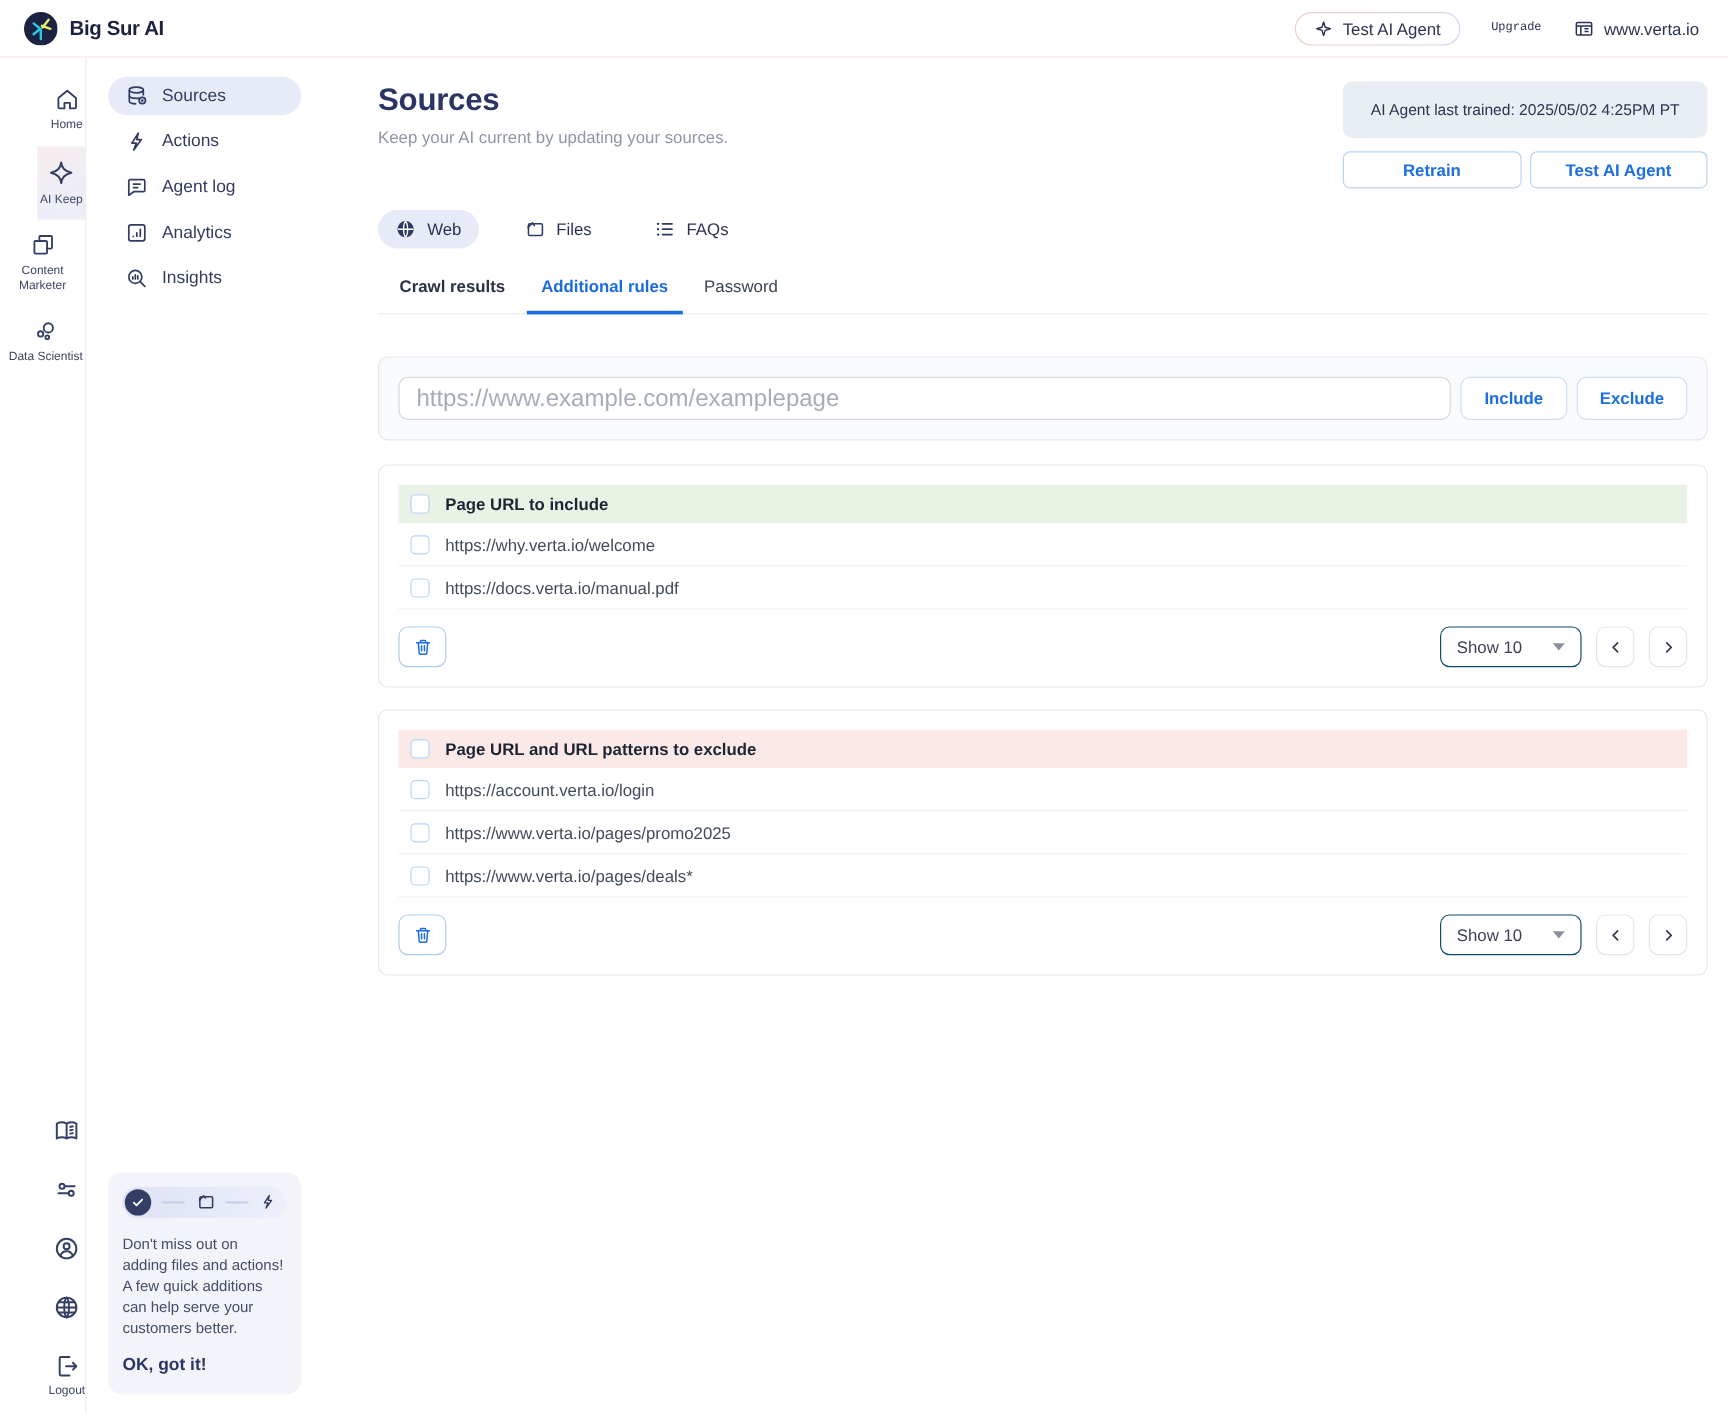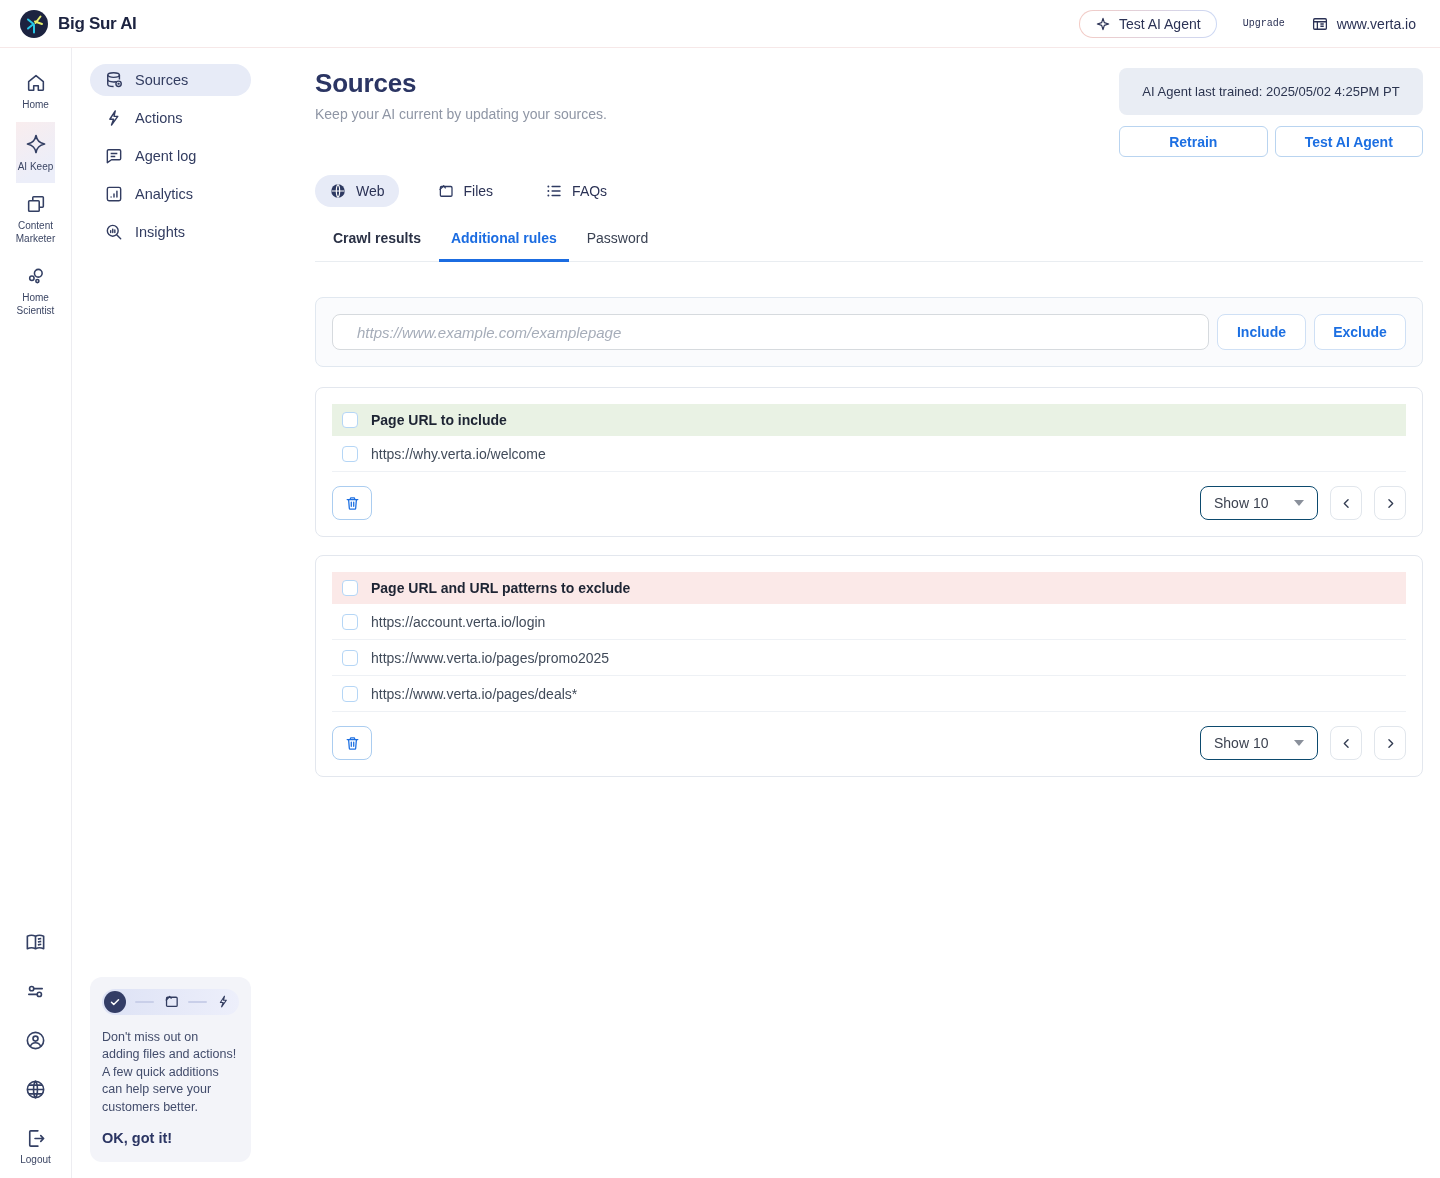--- a/index.html
+++ b/index.html
@@ -15,21 +15,21 @@
   .grad-pill { background:linear-gradient(90deg,#f3cbc5,#ccd8f4); border-radius:999px; padding:1px; cursor:pointer; }
   .grad-pill-inner { display:flex; align-items:center; gap:8px; background:#fff; border-radius:999px;
     padding:5px 15px; font-size:14px; color:#2b3255; }
   .upgrade { font-size:10px; color:#2b3255; cursor:pointer;font-family:Liberation Mono, monospace; }
   .site { display:flex; align-items:center; gap:8px; font-size:14px; color:#2b3255; }
 
   
   .shell { display:flex; height:1130px; }
 
   
-  .rail { width:72px; border-right:1px solid #ededf1; display:flex; flex-direction:column; align-items:center;
+  .rail { width:72px; border-right:1px solid #ededf1; display:flex; flex-direction:column; align-items:flex-end;
     padding-top:14px; }
   .rail-item { display:flex; flex-direction:column; align-items:center; gap:5px; padding:10px 2px;
     cursor:pointer; }
   .rail-item .lbl { font-size:10px; color:#3c4664; text-align:center; line-height:1.25; }
   .rail-item.active { background:linear-gradient(150deg,#f9edee 0%,#eceef9 75%); }
   .rail-bottom { margin-top:auto; display:flex; flex-direction:column; align-items:center; gap:26px;
     padding-bottom:12px; }
   .rail-bottom .rail-item { padding:0; gap:4px; }
 
   
@@ -74,21 +74,21 @@
   .subtab.active { color:#1b6ce1; font-weight:700; }
   .subtab.active::after { content:""; position:absolute; left:0; right:0; bottom:-1px; height:3px; background:#1b6ce1; }
   .subtab:first-child { margin-left:6px; }
 
   .desc { margin-top:33px; padding-left:16px; font-size:14.5px; color:#21283a; }
 
   
   .url-card { margin-top:35px; border:1px solid #e1e8f0; background:#fafbfd; border-radius:8px;
     padding:16px; display:flex; gap:8px; }
   .url-input { flex:1; height:36px; border:1px solid #d6dade; border-radius:8px; background:#fff;
-    padding:0 24px; font-size:15px; color:#333; font-family:inherit; outline:none;font-style:italic; }
+    padding:0 14px; font-size:20px; color:#333; font-family:inherit; outline:none; }
   .url-input::placeholder { color:#a6adb9; }
   .btn-inc { width:89px; } .btn-exc { width:92px; }
   .url-card .btn-outline { flex:none; height:36px; border-radius:8px; border-color:#cfe0f5; }
 
   
   .table-card { margin-top:20px; border:1px solid #e3e7ee; border-radius:8px; padding:16px; }
   .t-head { display:flex; align-items:center; gap:13px; height:32px; padding:0 10px; font-size:14px;
     font-weight:700; color:#1d2433; }
   .t-head.green { background:#e9f2e4; }
   .t-head.pink { background:#fbe9e8; }
@@ -178,21 +178,21 @@
       <span class="lbl">Content Marketer</span>
     </div>
     <div class="rail-item">
       <span>
         <svg width="22" height="22" viewBox="0 0 24 24" fill="none" stroke="#333f63" stroke-width="1.7">
           <circle cx="14.5" cy="9" r="4.2"></circle>
           <circle cx="7.5" cy="14.5" r="2.4"></circle>
           <circle cx="13.5" cy="17.5" r="1.7"></circle>
         </svg>
       </span>
-      <span class="lbl">Home Scientist</span>
+      <span class="lbl">Data Scientist</span>
     </div>
 
     <div class="rail-bottom">
       <div class="rail-item">
         <span>
           <svg width="23" height="23" viewBox="0 0 24 24" fill="none" stroke="#333f63" stroke-width="1.7" stroke-linejoin="round">
             <path d="M3.5 5.5c3-1.4 5.7-1.4 8.5 0v13c-2.8-1.4-5.5-1.4-8.5 0z"></path>
             <path d="M12 5.5c2.8-1.4 5.5-1.4 8.5 0v13c-3-1.4-5.7-1.4-8.5 0"></path>
             <path d="M14.5 8.5l3.5-.7M14.5 11.5l3.5-.7M14.5 14.5l3.5-.7"></path>
           </svg>
@@ -372,20 +372,24 @@
     </div>
 
     <section class="table-card">
       <div class="t-head green">
         <span class="cbx"></span>
         <span>Page URL to include</span>
       </div>
       <div class="t-row">
         <span class="cbx"></span>
         <span>https://why.verta.io/welcome</span>
+      </div>
+      <div class="t-row">
+        <span class="cbx"></span>
+        <span>https://docs.verta.io/manual.pdf</span>
       </div>
       <div class="t-foot">
         <button class="trash-btn">
           <span>
             <svg width="17" height="17" viewBox="0 0 24 24" fill="none" stroke="#1c6fe2" stroke-width="1.8" stroke-linecap="round" stroke-linejoin="round">
               <path d="M4.5 6.5h15M9 6.5V4.8A1 1 0 0 1 10 4h4a1 1 0 0 1 1 1v1.5"></path>
               <path d="M6.5 6.5l1 12.2a1.3 1.3 0 0 0 1.3 1.3h6.4a1.3 1.3 0 0 0 1.3-1.3l1-12.2"></path>
               <path d="M10.3 10v6M13.7 10v6"></path>
             </svg>
           </span>

